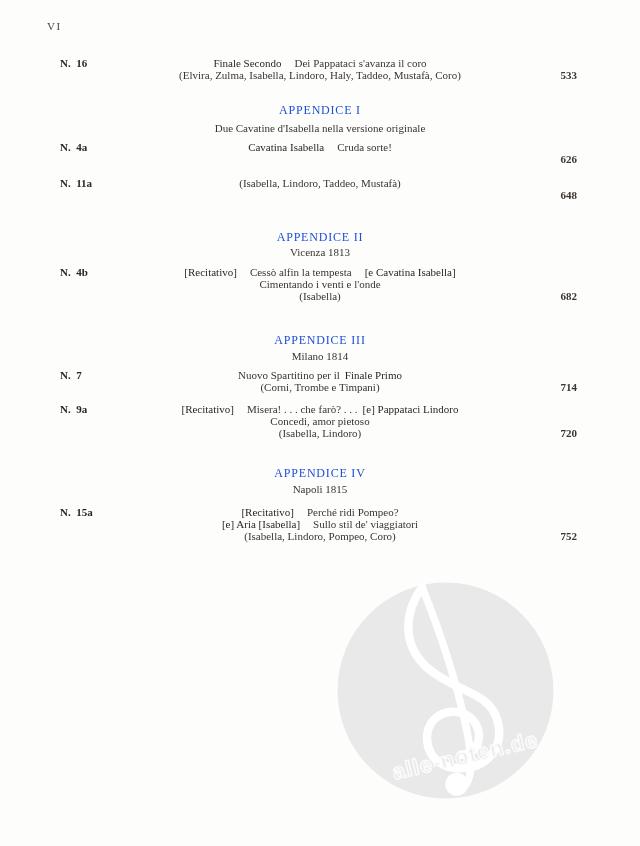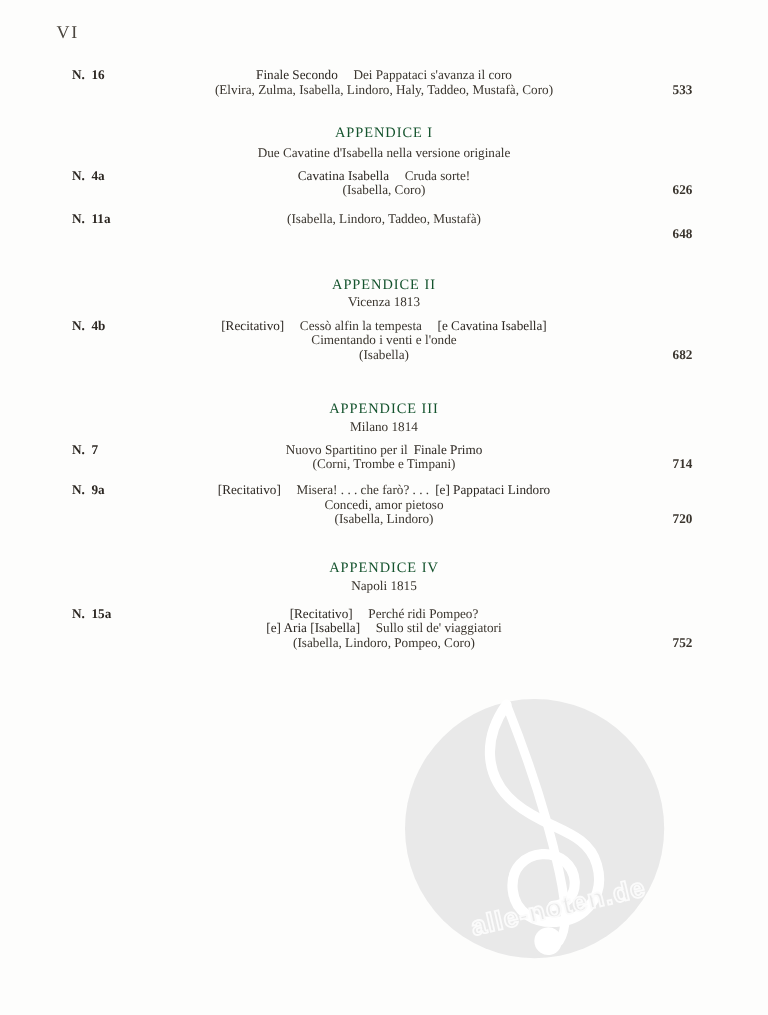--- a/index.html
+++ b/index.html
@@ -1,20 +1,20 @@
 <!DOCTYPE html>
 <html><head>
 <meta charset="utf-8">
 <style>
   html,body{margin:0;padding:0;background:#ffffff;}
   .page{position:relative;width:640px;height:846px;background:#fdfdfc;overflow:hidden;
         font-family:"Liberation Serif",serif;font-size:11px;color:#3a352e;}
-  .folio{position:absolute;left:47px;top:20px;font-size:15px;letter-spacing:1.5px;color:#4b463f;}
+  .folio{position:absolute;left:47px;top:20px;font-size:11px;letter-spacing:1.5px;color:#4b463f;}
   .heading{position:absolute;left:110px;width:420px;height:14px;line-height:14px;
-           text-align:center;font-size:12px;letter-spacing:.8px;color:#14532d;}
+           text-align:center;font-size:12px;letter-spacing:.8px;color:#1d4ed8;}
   .subheading{position:absolute;left:110px;width:420px;height:12px;line-height:12px;text-align:center;}
   .row{position:absolute;left:0;width:640px;}
   .nlabel{position:absolute;left:60px;top:0;font-weight:bold;white-space:pre;color:#2c2722;}
   .center{position:absolute;left:110px;width:420px;text-align:center;}
   .line{height:12px;line-height:12px;white-space:nowrap;}
   .seg{display:inline;}
   .seg + .seg{margin-left:13px;}
   .seg.tight{margin-left:5px;}
   .b{font-weight:normal;color:#2c2722;}
   .pageno{position:absolute;right:63px;width:60px;text-align:right;height:12px;line-height:12px;font-weight:bold;}
@@ -42,23 +42,20 @@
   </div>
 
   <div class="heading" style="top:103px">APPENDICE I</div>
   <div class="subheading" style="top:122px">Due Cavatine d'Isabella nella versione originale</div>
 
   <div class="row" style="top:141px">
     <span class="nlabel">N.  4a</span>
     <div class="center">
       <div class="line">
         <span class="seg b">Cavatina Isabella</span><span class="seg">Cruda sorte!</span>
-      </div>
-      <div class="line">
-        <span class="seg">(Isabella, Coro)</span>
       </div>
     </div>
     <span class="pageno" style="top:12px">626</span>
   </div>
 
   <div class="row" style="top:177px">
     <span class="nlabel">N.  11a</span>
     <div class="center">
       <div class="line">
         <span class="seg">(Isabella, Lindoro, Taddeo, Mustafà)</span>

